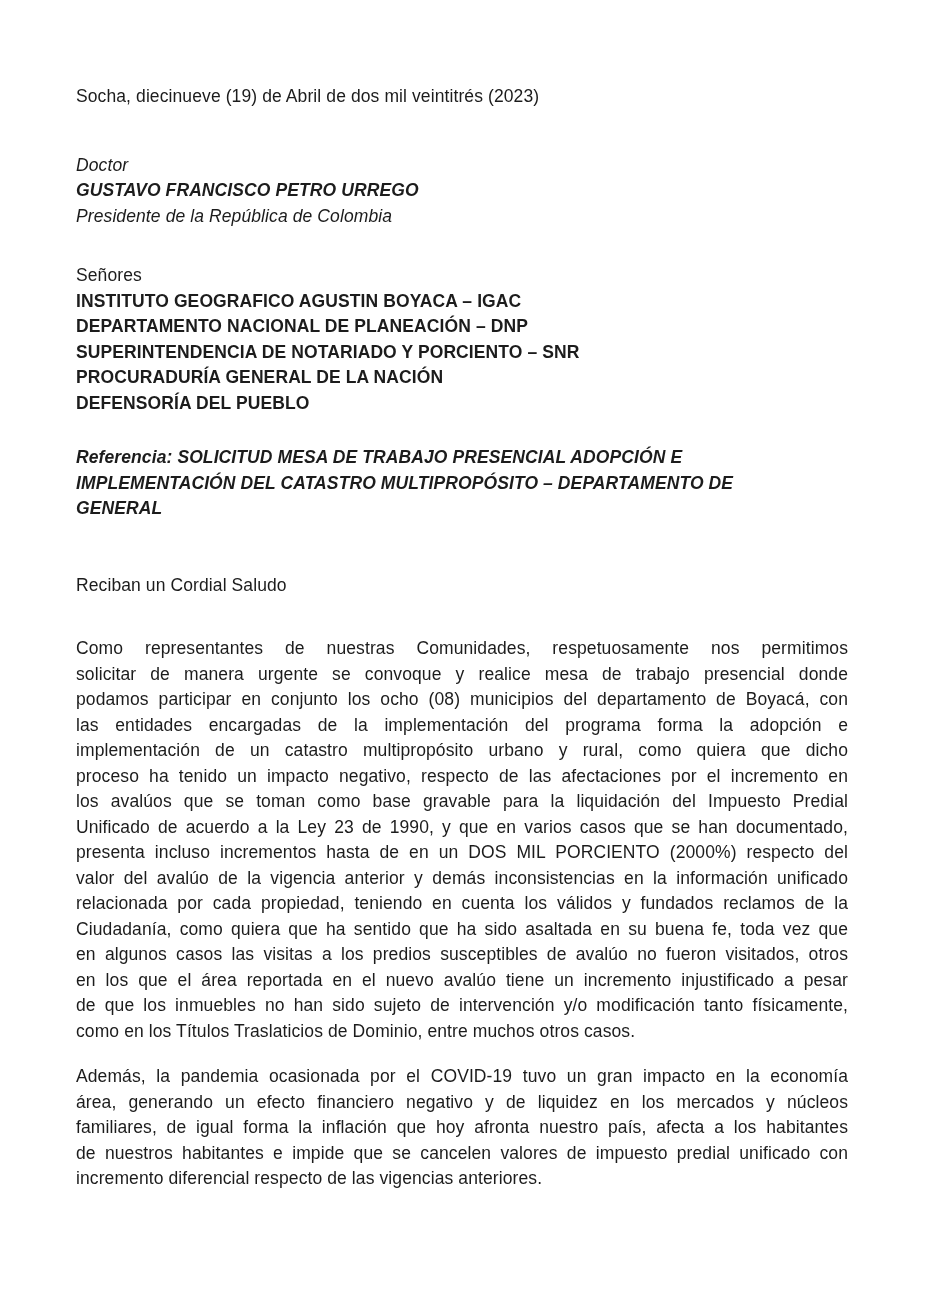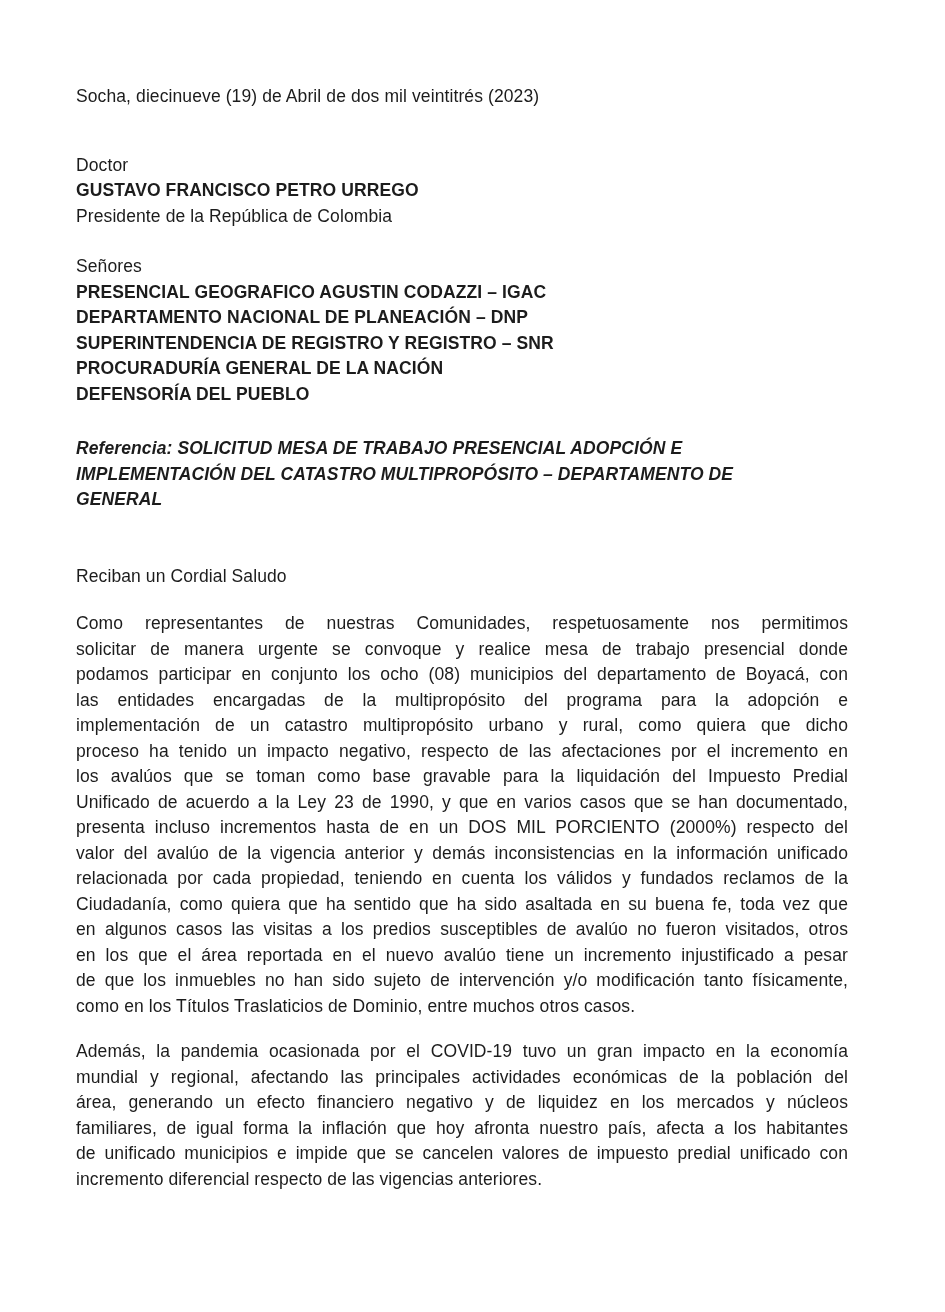--- a/index.html
+++ b/index.html
@@ -20,29 +20,29 @@
     letter-spacing: 0.1px;
     padding-left: 29px;
   }
   .content {
     position: absolute;
     left: 76px;
     top: 84px;
     width: 772px;
   }
   .block-date { margin-bottom: 43px; }
-  .recipient { margin-bottom: 25px; }
+  .recipient { margin-bottom: 34px; font-style: italic; }
   .bold { font-weight: 700; }
   .entities { margin-bottom: 29px; }
   .reference {
     font-weight: 700;
     font-style: italic;
     margin-bottom: 51px;
   }
-  .greeting { margin-bottom: 22px; }
+  .greeting { margin-bottom: 38px; }
   .paragraph { margin-bottom: 20px; }
   .jline {
     text-align: justify;
     text-align-last: justify;
   }
   .jline.last { text-align-last: left; }
 </style>
 </head>
 <body>
 
@@ -52,57 +52,56 @@
     <div class="block-date">Socha, diecinueve (19) de Abril de dos mil veintitrés (2023)</div>
 
     <div class="recipient">
       <div>Doctor</div>
       <div class="bold">GUSTAVO FRANCISCO PETRO URREGO</div>
       <div>Presidente de la República de Colombia</div>
     </div>
 
     <div class="entities">
       <div>Señores</div>
-      <div class="bold">PRESENCIAL GEOGRAFICO AGUSTIN CODAZZI – IGAC</div>
+      <div class="bold">INSTITUTO GEOGRAFICO AGUSTIN BOYACA – IGAC</div>
       <div class="bold">DEPARTAMENTO NACIONAL DE PLANEACIÓN – DNP</div>
-      <div class="bold">SUPERINTENDENCIA DE REGISTRO Y REGISTRO – SNR</div>
+      <div class="bold">SUPERINTENDENCIA DE NOTARIADO Y PORCIENTO – SNR</div>
       <div class="bold">PROCURADURÍA GENERAL DE LA NACIÓN</div>
       <div class="bold">DEFENSORÍA DEL PUEBLO</div>
     </div>
 
     <div class="reference">
       <div>Referencia: SOLICITUD MESA DE TRABAJO PRESENCIAL ADOPCIÓN E</div>
       <div>IMPLEMENTACIÓN DEL CATASTRO MULTIPROPÓSITO – DEPARTAMENTO DE</div>
       <div>GENERAL</div>
     </div>
 
     <div class="greeting">Reciban un Cordial Saludo</div>
 
     <div class="paragraph">
       <div class="jline">Como representantes de nuestras Comunidades, respetuosamente nos permitimos</div>
       <div class="jline">solicitar de manera urgente se convoque y realice mesa de trabajo presencial donde</div>
       <div class="jline">podamos participar en conjunto los ocho (08) municipios del departamento de Boyacá, con</div>
-      <div class="jline">las entidades encargadas de la multipropósito del programa para la adopción e</div>
+      <div class="jline">las entidades encargadas de la implementación del programa forma la adopción e</div>
       <div class="jline">implementación de un catastro multipropósito urbano y rural, como quiera que dicho</div>
       <div class="jline">proceso ha tenido un impacto negativo, respecto de las afectaciones por el incremento en</div>
       <div class="jline">los avalúos que se toman como base gravable para la liquidación del Impuesto Predial</div>
       <div class="jline">Unificado de acuerdo a la Ley 23 de 1990, y que en varios casos que se han documentado,</div>
       <div class="jline">presenta incluso incrementos hasta de en un DOS MIL PORCIENTO (2000%) respecto del</div>
       <div class="jline">valor del avalúo de la vigencia anterior y demás inconsistencias en la información unificado</div>
       <div class="jline">relacionada por cada propiedad, teniendo en cuenta los válidos y fundados reclamos de la</div>
       <div class="jline">Ciudadanía, como quiera que ha sentido que ha sido asaltada en su buena fe, toda vez que</div>
       <div class="jline">en algunos casos las visitas a los predios susceptibles de avalúo no fueron visitados, otros</div>
       <div class="jline">en los que el área reportada en el nuevo avalúo tiene un incremento injustificado a pesar</div>
       <div class="jline">de que los inmuebles no han sido sujeto de intervención y/o modificación tanto físicamente,</div>
       <div class="jline last">como en los Títulos Traslaticios de Dominio, entre muchos otros casos.</div>
     </div>
 
     <div class="paragraph">
       <div class="jline">Además, la pandemia ocasionada por el COVID-19 tuvo un gran impacto en la economía</div>
-      <div class="jline">mundial y regional, afectando las principales actividades económicas de la población del</div>
       <div class="jline">área, generando un efecto financiero negativo y de liquidez en los mercados y núcleos</div>
       <div class="jline">familiares, de igual forma la inflación que hoy afronta nuestro país, afecta a los habitantes</div>
-      <div class="jline">de unificado municipios e impide que se cancelen valores de impuesto predial unificado con</div>
+      <div class="jline">de nuestros habitantes e impide que se cancelen valores de impuesto predial unificado con</div>
       <div class="jline last">incremento diferencial respecto de las vigencias anteriores.</div>
     </div>
 
   </div>
 </div>
 
 </body></html>

